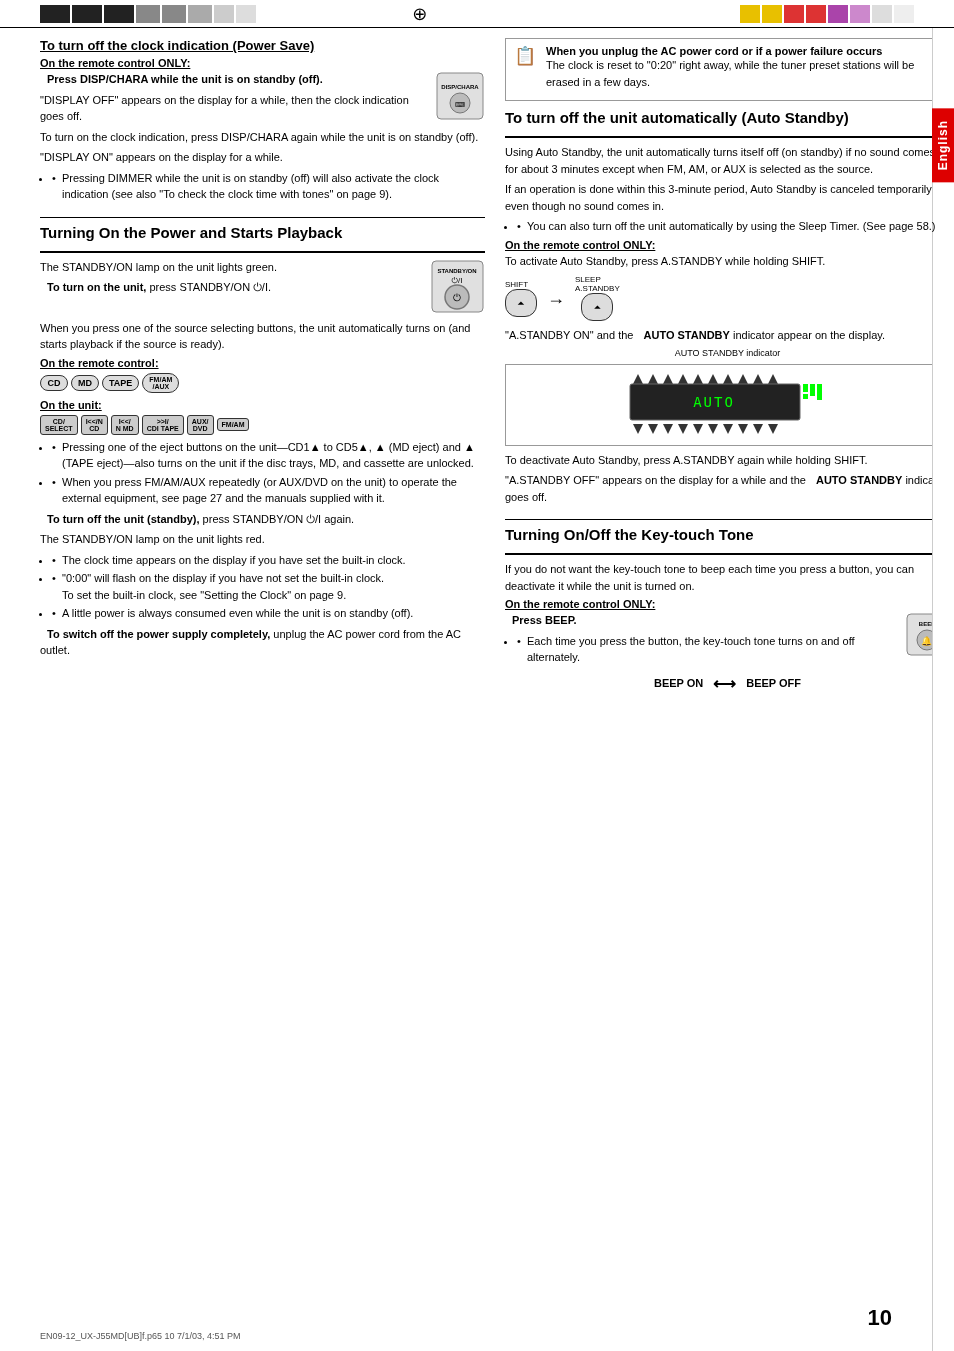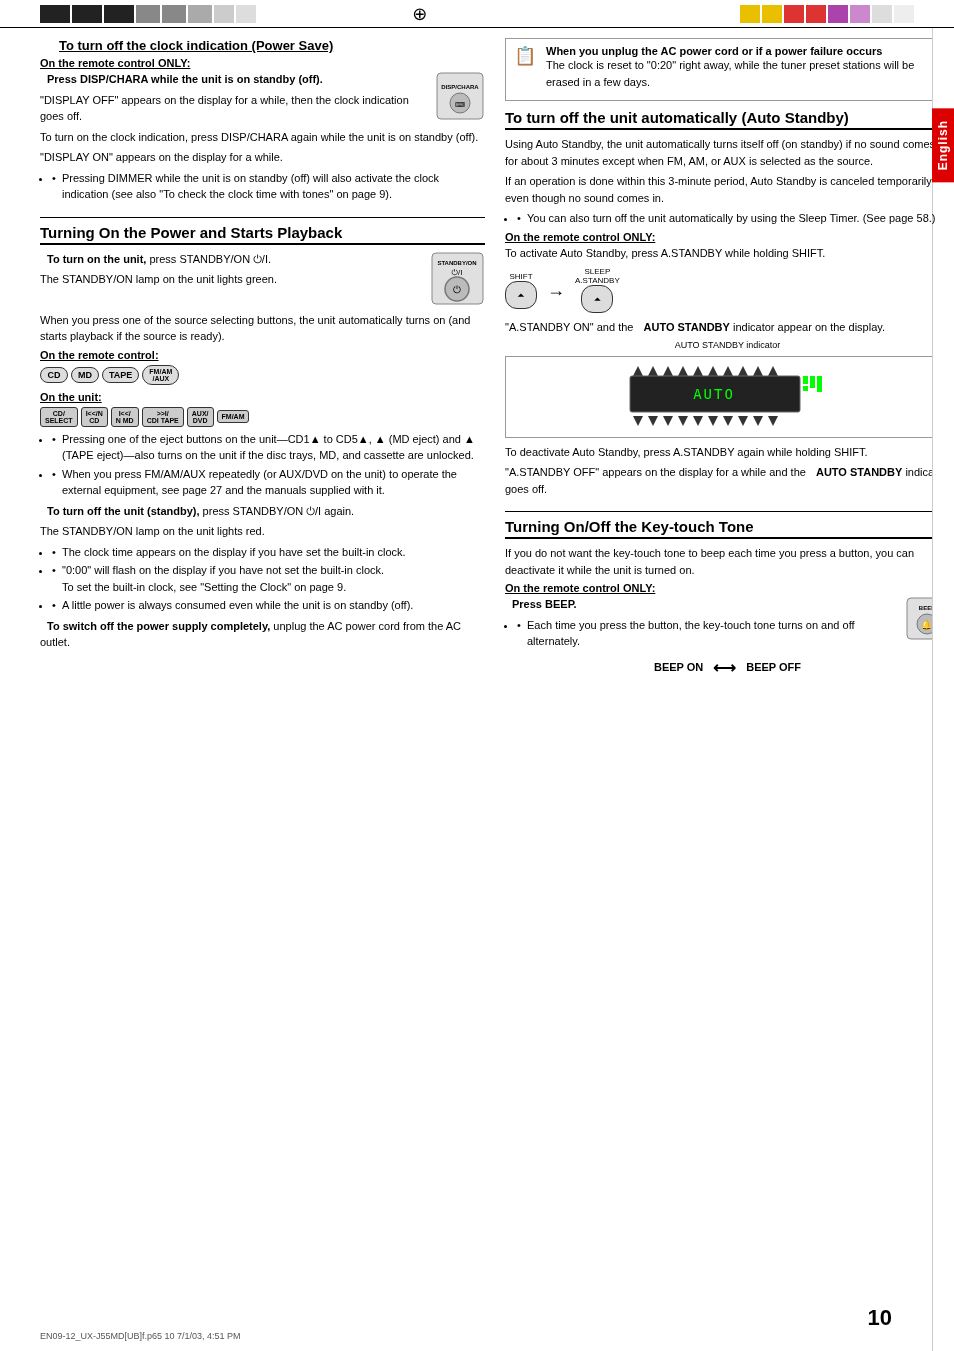--- a/index.html
+++ b/index.html
@@ -107,27 +107,26 @@
 
     
     .section {
       margin-bottom: 14px;
     }
     .section-title {
       font-size: 13px;
       font-weight: bold;
       text-decoration: underline;
       margin-bottom: 4px;
-      margin-left: 19px;
     }
     .section-heading-large {
       font-size: 15px;
       font-weight: bold;
       border-bottom: 2px solid #000;
-      padding-bottom: 2px;
+      padding-bottom: 10px;
       margin-bottom: 6px;
     }
     .subsection-title-underline {
       font-weight: bold;
       text-decoration: underline;
       font-size: 11px;
       margin-bottom: 2px;
     }
     .body-text {
       font-size: 11px;
@@ -293,21 +292,21 @@
       width: 32px;
       height: 28px;
       background: #ddd;
       line-height: 28px;
       text-align: center;
       font-size: 8px;
       font-weight: bold;
     }
     .shift-label {
       font-size: 8px;
-      text-align: center;
+      text-align: left;
     }
   </style>
 </head>
 <body>
 
 <div class="top-bar">
   <div class="top-bar-left">
     <div class="color-block" style="width:30px;background:#222;"></div>
     <div class="color-block" style="width:30px;background:#222;"></div>
     <div class="color-block" style="width:30px;background:#222;"></div>
@@ -371,22 +370,22 @@
         <div class="clearfix">
           <div class="img-float-right">
             <svg width="55" height="55" viewBox="0 0 55 55">
               <rect x="2" y="2" width="51" height="51" rx="4" fill="#e0e0e0" stroke="#888" stroke-width="1"></rect>
               <text x="27" y="14" text-anchor="middle" font-size="6" font-weight="bold">STANDBY/ON</text>
               <text x="27" y="24" text-anchor="middle" font-size="8">⏻/I</text>
               <circle cx="27" cy="38" r="12" fill="#bbb" stroke="#777" stroke-width="1.5"></circle>
               <text x="27" y="42" text-anchor="middle" font-size="10">⏻</text>
             </svg>
           </div>
+          <p class="body-text">The STANDBY/ON lamp on the unit lights green.</p>
           <p class="body-text"><b>To turn on the unit,</b> press STANDBY/ON ⏻/I.</p>
-          <p class="body-text">The STANDBY/ON lamp on the unit lights green.</p>
         </div>
 
         <p class="body-text">When you press one of the source selecting buttons, the unit automatically turns on (and starts playback if the source is ready).</p>
 
         <div class="subsection-title-underline">On the remote control:</div>
         <div class="remote-row">
           <div class="remote-btn">CD</div>
           <div class="remote-btn">MD</div>
           <div class="remote-btn">TAPE</div>
           <div class="remote-btn" style="font-size:7px;">FM/AM<br>/AUX</div>

